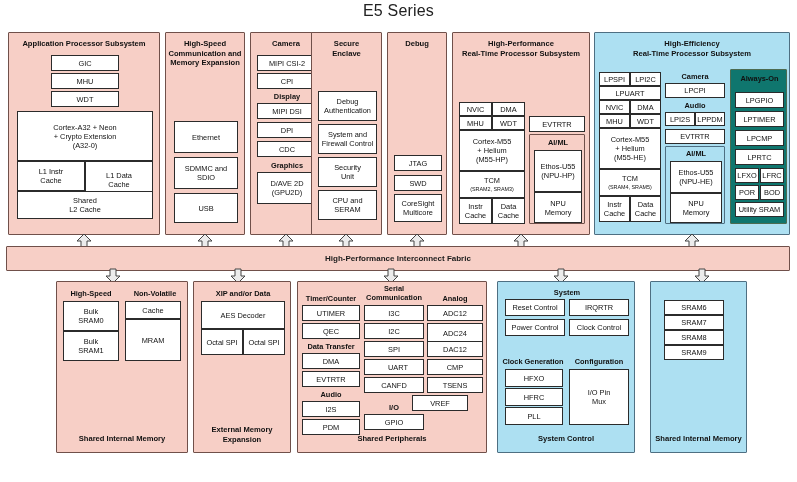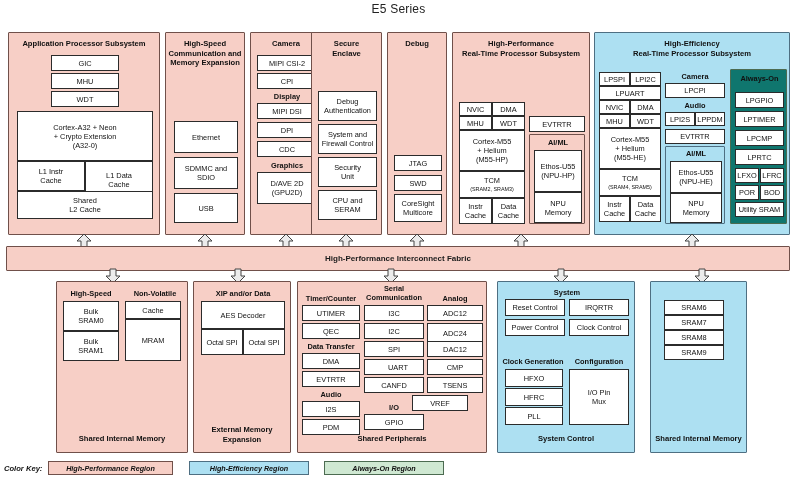--- a/index.html
+++ b/index.html
@@ -1,21 +1,21 @@
 <!DOCTYPE html>
 <html><head>
 <meta charset="utf-8">
 <style>
   html,body{margin:0;padding:0;background:#ffffff;}
   body{width:797px;height:482px;font-family:"Liberation Sans","DejaVu Sans",sans-serif;color:#1b1b1b;overflow:hidden;position:relative;}
 
   .diagram{position:absolute;left:0;top:0;width:797px;height:482px;}
 
   
-  .title{position:absolute;left:0;top:2px;width:797px;text-align:center;font-size:12px;font-weight:400;color:#222;letter-spacing:.2px;}
+  .title{position:absolute;left:0;top:2px;width:797px;text-align:center;font-size:16px;font-weight:400;color:#222;letter-spacing:.2px;}
 
   
   .blk{position:absolute;box-sizing:border-box;border:1.2px solid #6b4a45;border-radius:1px;}
   .hp{background:#f7cfc6;border-color:#70504a;}
   .he{background:#ade0f2;border-color:#4e6f82;}
   .ao{background:#0f766e;border-color:#4c6b51;}
 
   .colhdr{position:absolute;left:0;width:100%;text-align:center;font-size:7.6px;font-weight:bold;line-height:9.5px;color:#111;}
   .ftr{position:absolute;left:0;width:100%;text-align:center;font-size:7.6px;font-weight:bold;line-height:9.5px;color:#111;}
   .grphdr{position:absolute;text-align:center;font-size:7.4px;font-weight:bold;line-height:9px;color:#111;}
@@ -383,20 +383,14 @@
   </div>
 
   <div class="blk he" style="left:650px;top:281px;width:97px;height:172px;">
     <div class="cell" style="left:13px;top:18px;width:60px;height:15px;">SRAM6</div>
     <div class="cell" style="left:13px;top:33px;width:60px;height:15px;">SRAM7</div>
     <div class="cell" style="left:13px;top:48px;width:60px;height:15px;">SRAM8</div>
     <div class="cell" style="left:13px;top:63px;width:60px;height:15px;">SRAM9</div>
     <div class="ftr" style="top:152px;">Shared Internal Memory</div>
   </div>
 
-  <div class="key">
-    <div class="keylbl">Color Key:</div>
-    <div class="keybox" style="left:44px;width:125px;background:#f7cfc6;border:1.2px solid #70504a;">High-Performance Region</div>
-    <div class="keybox" style="left:185px;width:120px;background:#ade0f2;border:1.2px solid #4e6f82;">High-Efficiency Region</div>
-    <div class="keybox" style="left:320px;width:120px;background:#cfe8d2;border:1.2px solid #4c6b51;">Always-On Region</div>
-  </div>
 
 </div>
 
 </body></html>

